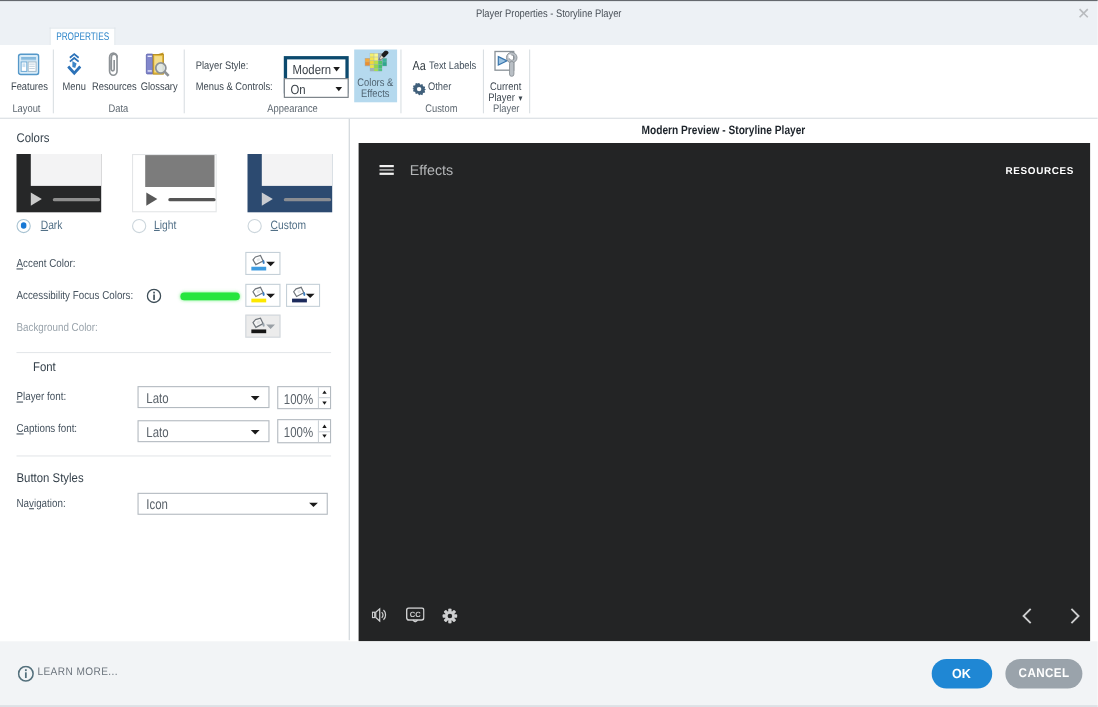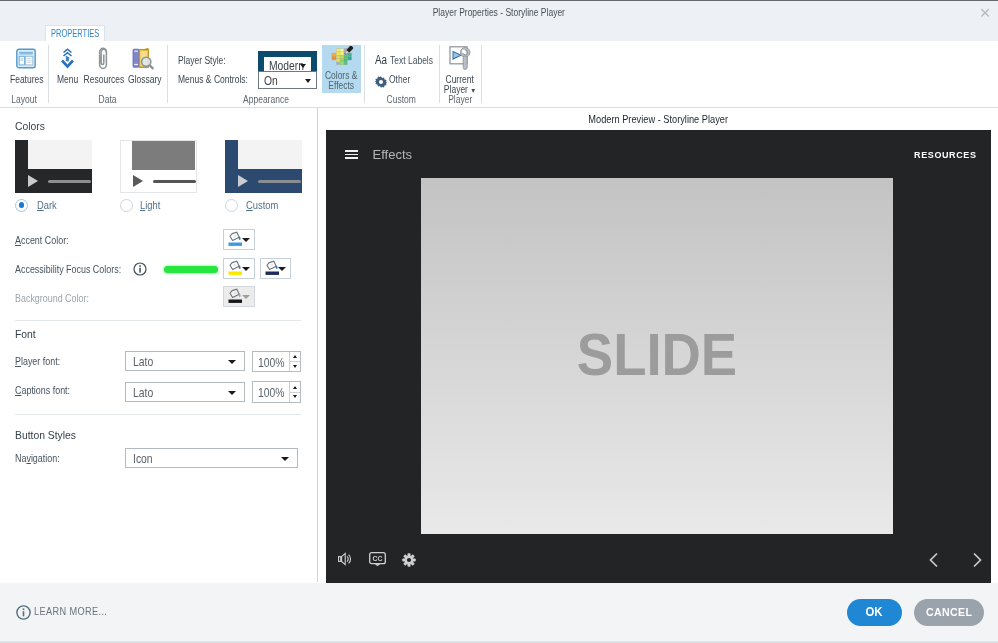--- a/index.html
+++ b/index.html
@@ -69,21 +69,21 @@
 <circle cx="14.2" cy="14.8" r="4.6" fill="#dce9f2" fill-opacity="0.85" stroke="#8d9296" stroke-width="1.6"></circle>
 <line x1="17.6" y1="18.2" x2="21.3" y2="22" stroke="#8d9296" stroke-width="2.4"></line>
 </svg></div>
 <div class="a rlbl" style="left:48px;top:75px;width:40px"><span class="nc">Menu</span></div>
 <div class="a rlbl" style="left:79px;top:75px;width:50px"><span class="nc">Resources</span></div>
 <div class="a rlbl" style="left:125px;top:75px;width:40px"><span class="nc">Glossary</span></div>
 <div class="a glbl" style="left:48px;top:95px;width:119px"><span class="nc">Data</span></div>
 
 <div class="a rlbl" style="left:178px;top:56px;text-align:right"><span class="nx">Player Style:</span></div>
 <div class="a rlbl" style="left:178px;top:75px;text-align:center"><span class="nx">Menus &amp; Controls:</span></div>
-<div class="a" style="left:258px;top:51px;width:59px;height:34px;border:6px solid #0c4a6e;background:#fff">
+<div class="a" style="left:258px;top:51px;width:59px;height:34px;border:3px solid #0c4a6e;background:#fff">
   <span class="a" style="left:5px;top:3px;font-size:12px;color:#3a4148;line-height:12px"><span class="nx" style="transform:scaleX(.86)">Modern</span></span>
   <span class="a arr" style="right:5px;top:7px;border-left-width:3.5px;border-right-width:3.5px"></span>
 </div>
 <div class="a" style="left:258px;top:70.5px;width:59px;height:18px;border:1px solid #70787f;background:#fff">
   <span class="a" style="left:5px;top:3px;font-size:12px;color:#3a4148;line-height:12px"><span class="nx" style="transform:scaleX(.86)">On</span></span>
   <span class="a arr" style="right:5px;top:7px;border-left-width:3.5px;border-right-width:3.5px"></span>
 </div>
 <div class="a" style="left:322px;top:44.5px;width:39px;height:48px;background:#b5d9ee"></div>
 <div class="a" id="ic-coleff" style="left:330px;top:46px"><svg width="24" height="24" viewBox="0 0 24 24">
 <g>
@@ -214,21 +214,21 @@
         <path d="M5.2 2.6 L9.8 1.2 L12.2 6.2 L5.6 9.6 L3 5.2 Z" fill="#f4f4f4" stroke="#70767c" stroke-width="1.1"></path>
         <path d="M6.2 4.4 L8.8 3.4 L9.8 5.6 L7 6.8 Z" fill="#e0e2e4"></path>
         <path d="M12.2 5.2 a2.2 2.6 0 0 1 1.4 2.6 c0 1.2 -1 1.6 -1.6 .8 c-.5 -.7 -.4 -2 .2 -3.4 Z" fill="#9aa5ae"></path>
       </g>
       <rect x="1.5" y="11.5" width="13.5" height="3.4" fill="#161616"></rect>
     </svg>
   <span class="a arr" style="right:4px;top:8.5px;border-top-color:#9aa0a6"></span>
 </div>
 <div class="a hr" style="top:320px"></div>
 
-<div class="a hd" style="left:15px;top:327.5px"><span class="nx" style="transform:scaleX(.9)">Font</span></div>
+<div class="a hd" style="left:30px;top:327.5px"><span class="nx" style="transform:scaleX(.9)">Font</span></div>
 <div class="a lbl" style="left:15px;top:355.5px"><span class="nx"><span class="u">P</span>layer font:</span></div>
 <div class="a dd" style="left:125px;top:351px;width:120px;height:20px">
   <span class="tx"><span class="nx" style="transform:scaleX(.8)">Lato</span></span>
   <span class="a arr" style="right:8px;top:8px"></span>
 </div>
 <div class="a" id="sp1" style="left:252px;top:350.5px;width:48.5px;height:21.5px;border:1px solid #b3bac0;background:#fff">
   <span class="a" style="left:5px;top:4px;font-size:13px;color:#5a626a;line-height:13px"><span class="nx" style="transform:scaleX(.8)">100%</span></span>
   <span class="a" style="right:0;top:0;width:11px;height:19.5px;border-left:1px solid #ccd2d7"></span>
   <span class="a" style="right:0;top:9.7px;width:11px;height:1px;background:#ccd2d7"></span>
   <span class="a" style="right:3px;top:3.5px;width:0;height:0;border-left:2.8px solid transparent;border-right:2.8px solid transparent;border-bottom:3.6px solid #1a1a1a"></span>
@@ -250,32 +250,29 @@
 
 <div class="a hd" style="left:15px;top:429px"><span class="nx" style="transform:scaleX(.9)">Button Styles</span></div>
 <div class="a lbl" style="left:15px;top:453px"><span class="nx">Na<span class="u">v</span>igation:</span></div>
 <div class="a dd" style="left:125px;top:448px;width:173px;height:19.5px">
   <span class="tx"><span class="nx" style="transform:scaleX(.8)">Icon</span></span>
   <span class="a arr" style="right:8px;top:8px"></span>
 </div>
 
 <div class="a" style="left:316.5px;top:108px;width:1px;height:474px;background:#cdd3d8"></div>
 
-<div class="a" style="left:318px;top:114px;width:680px;text-align:center;font-size:11px;font-weight:normal;color:#1d242b;line-height:11px"><span class="nc" style="transform:scaleX(.84)">Modern Preview - Storyline Player</span></div>
+<div class="a" style="left:318px;top:114px;width:680px;text-align:center;font-size:11px;font-weight:bold;color:#1d242b;line-height:11px"><span class="nc" style="transform:scaleX(.84)">Modern Preview - Storyline Player</span></div>
 <div class="a" id="preview" style="left:325.5px;top:129.5px;width:665px;height:453px;background:#232425">
   <div class="a" id="hamb" style="left:19px;top:20.5px">
       <div style="width:13px;height:1.8px;background:#f0f0f0;margin-bottom:1.9px"></div>
       <div style="width:13px;height:1.8px;background:#f0f0f0;margin-bottom:1.9px"></div>
       <div style="width:13px;height:1.8px;background:#f0f0f0"></div>
     </div>
   <div class="a" style="left:47px;top:18.5px;font-size:13px;color:#b4b6b8;line-height:13px">Effects</div>
   <div class="a" style="right:14px;top:21px;font-size:9px;font-weight:bold;color:#fff;letter-spacing:.6px;line-height:9px">RESOURCES</div>
-  <div class="a" style="left:95px;top:48px;width:472.5px;height:356px;background:linear-gradient(180deg,#c3c3c3,#e9e9e9)">
-    <div class="a" style="left:0;top:149px;width:472.5px;text-align:center;font-size:55px;font-weight:bold;color:#9c9c9c;line-height:55px"><span style="display:inline-block;transform:scale(.99,1.09);transform-origin:50% 50%">SLIDE</span></div>
-  </div>
   <div class="a" id="ic-vol" style="left:12.5px;top:422.5px"><svg width="14" height="14" viewBox="0 0 14 14">
         <rect x="0.5" y="4.6" width="2.2" height="4.8" fill="none" stroke="#cfd0d1" stroke-width="1.1"></rect>
         <path d="M3.6 4.6 L7.2 1.4 L7.2 12.6 L3.6 9.4 Z" fill="none" stroke="#cfd0d1" stroke-width="1.1"></path>
         <path d="M9 4.4 a3.8 3.8 0 0 1 0 5.2" fill="none" stroke="#cfd0d1" stroke-width="1.1"></path>
         <path d="M10.6 2.6 a6 6 0 0 1 0 8.8" fill="none" stroke="#cfd0d1" stroke-width="1.1"></path>
       </svg></div>
   <div class="a" id="ic-cc" style="left:43px;top:422.5px"><svg width="17" height="14" viewBox="0 0 17 14">
         <rect x="0.7" y="0.7" width="15.6" height="11" rx="2" fill="none" stroke="#cfd0d1" stroke-width="1.3"></rect>
         <path d="M6.4 11.7 L8.5 13.4 L10.6 11.7" fill="none" stroke="#cfd0d1" stroke-width="1.3"></path>
         <text x="8.5" y="9" text-anchor="middle" font-family="Liberation Sans,sans-serif" font-size="6.9" font-weight="bold" fill="#cfd0d1">CC</text>

